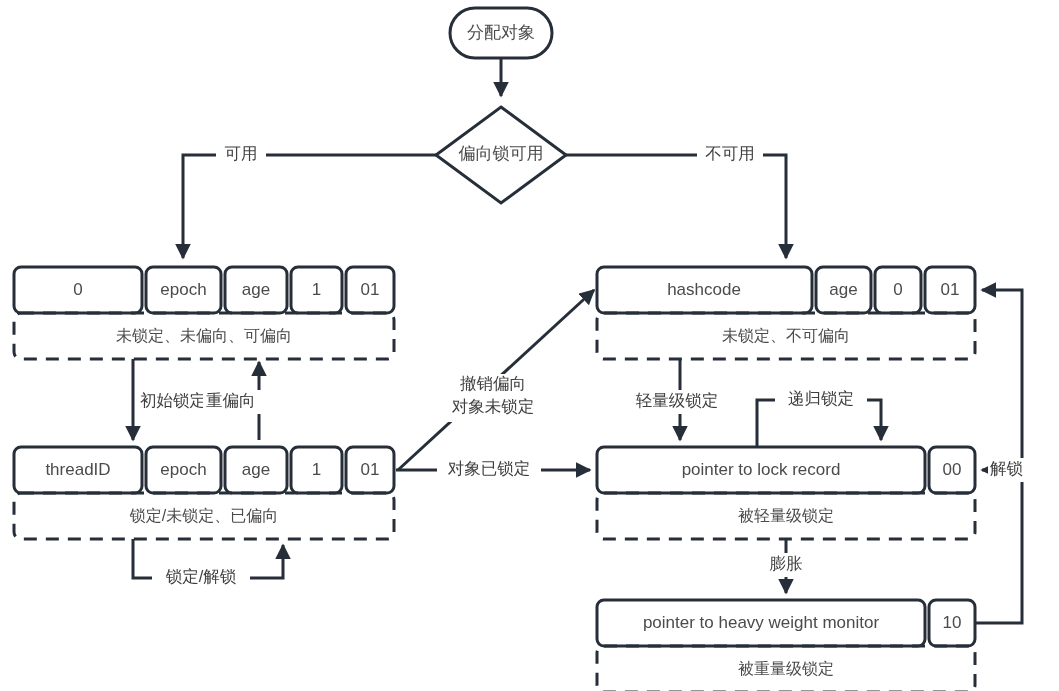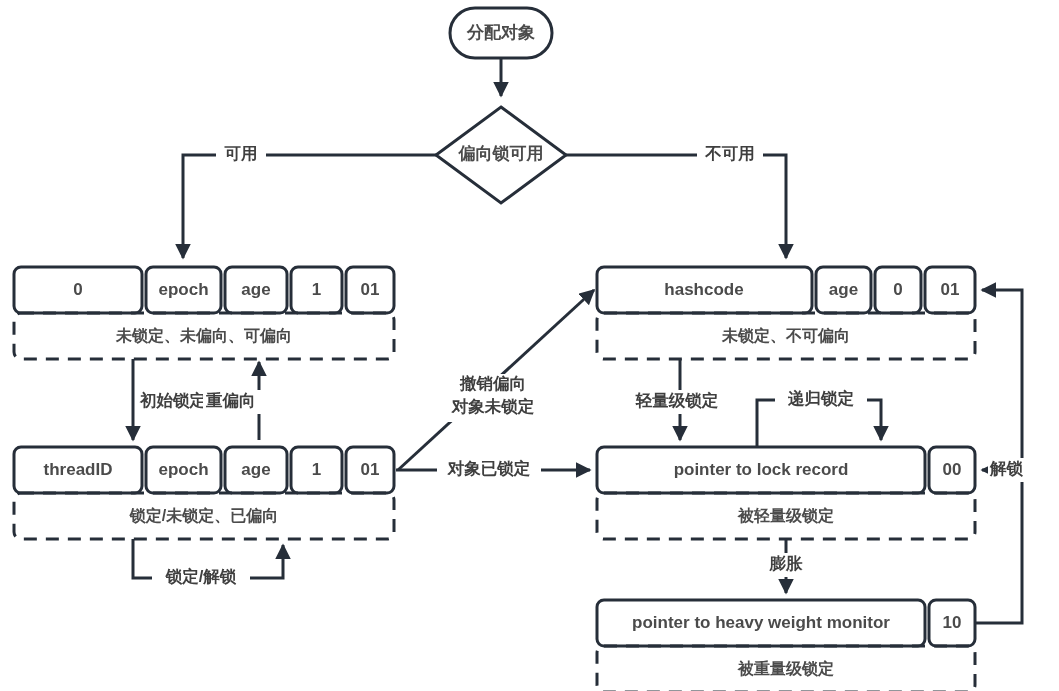--- a/index.html
+++ b/index.html
@@ -1,18 +1,18 @@
 <!DOCTYPE html>
 <html><head>
 <meta charset="utf-8">
 <style>
   html,body{margin:0;padding:0;background:#ffffff;}
   body{width:1059px;height:691px;overflow:hidden;
        font-family:"Liberation Sans","DejaVu Sans",sans-serif;}
-  #diagram{position:relative;width:973px;height:691px;font-weight:bold;}
+  #diagram{position:relative;width:973px;height:691px;}
   svg{position:absolute;left:0;top:0;width:1059px;height:691px;}
   .stroke{fill:none;stroke:#262e39;stroke-width:3;}
   .cell{fill:#ffffff;stroke:#262e39;stroke-width:3;}
   .dashbox{fill:none;stroke:#262e39;stroke-width:3;stroke-dasharray:13 9;}
   .lbl{fill:#4b4b4b;font-size:17px;font-family:"Liberation Sans","DejaVu Sans",sans-serif;}
   .lbl-cell{fill:#4b4b4b;font-size:17px;}
   .lbl-edge{fill:#3f3f3f;font-size:16.5px;}
   .lbl-sub{fill:#4b4b4b;font-size:16px;}
   text{dominant-baseline:middle;}
   .ta-mid{text-anchor:middle;}

